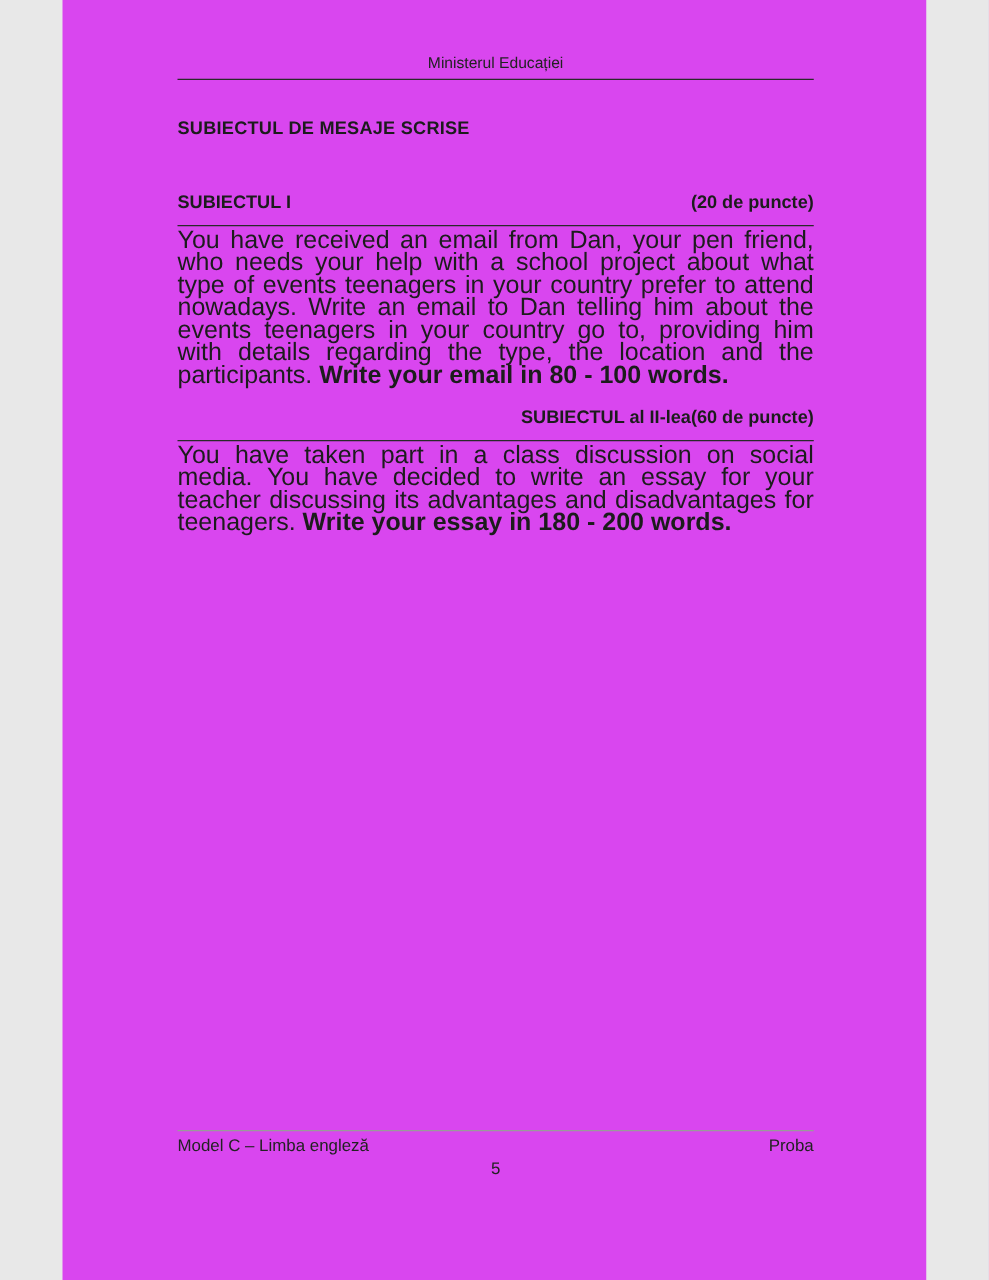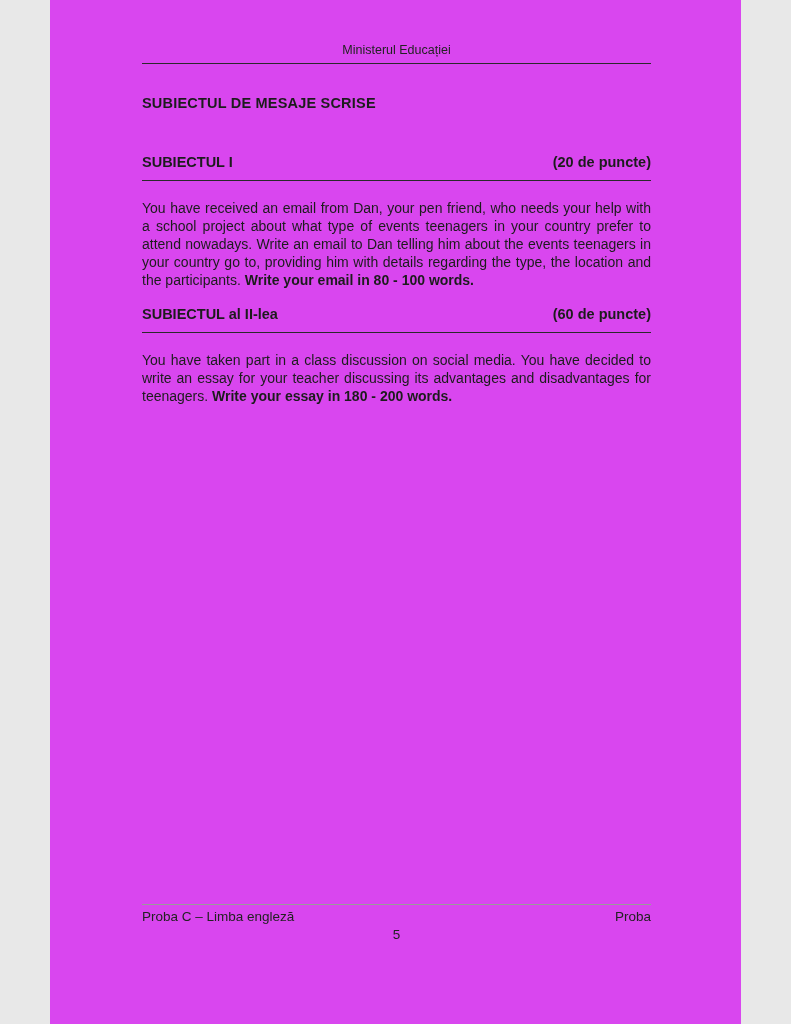--- a/index.html
+++ b/index.html
@@ -38,28 +38,28 @@
     letter-spacing: 0.2px;
   }
   .section-head {
     display: flex;
     justify-content: space-between;
     align-items: baseline;
     font-weight: bold;
     font-size: 14.5px;
   }
   .section-head.first { margin-top: 43px; }
-  .section-head.second { margin-top: 17px; }
+  .section-head.second { margin-top: 17px; justify-content: flex-end; }
   .section-rule {
     margin-top: 10px;
     border-bottom: 1.8px solid #2a2a2a;
   }
   .section-body {
-    margin-top: 18px;
-    font-size: 14px;
+    margin-top: 2px;
+    font-size: 20px;
     line-height: 18px;
     text-align: justify;
   }
   .section-body .bold { font-weight: bold; }
   .doc-footer {
     position: absolute;
     left: 92px;
     right: 90px;
     top: 904px;
   }
@@ -105,18 +105,18 @@
       <span>(60 de puncte)</span>
     </div>
     <div class="section-rule"></div>
     <div class="section-body"><span>You have taken part in a class discussion on social media. You have decided to write an essay for your teacher discussing its advantages and disadvantages for teenagers. </span><span class="bold">Write your essay in 180 - 200 words.</span></div>
 
   </div>
 
   <div class="doc-footer">
     <div class="rule"></div>
     <div class="footer-row">
-      <span>Proba C – Limba engleză</span>
+      <span>Model C – Limba engleză</span>
       <span>Proba</span>
     </div>
     <div class="page-number">5</div>
   </div>
 </div>
 
 </body></html>

